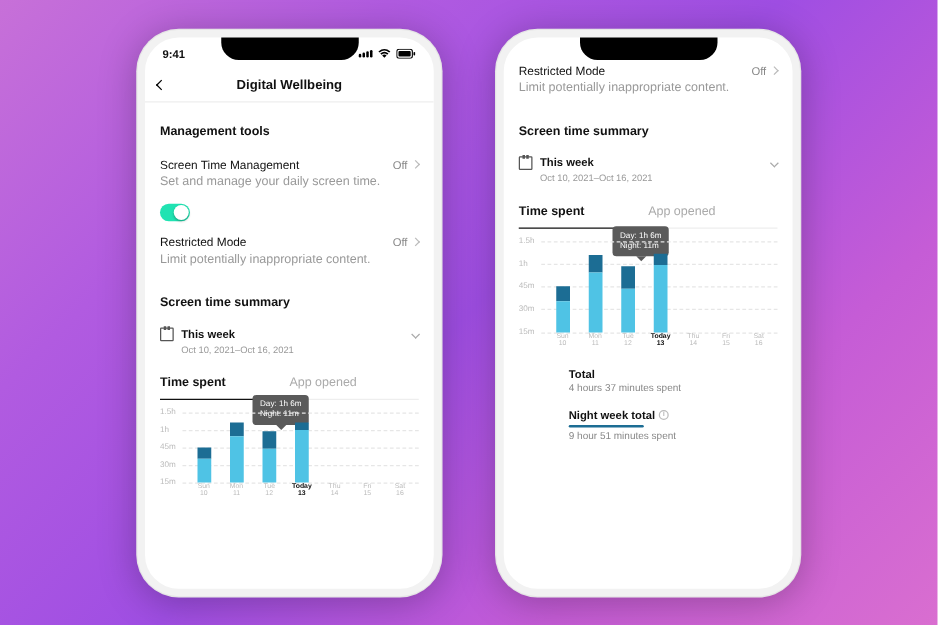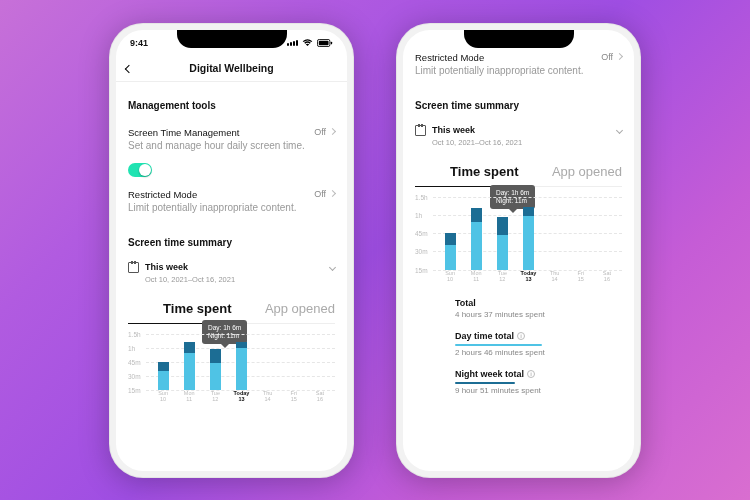--- a/index.html
+++ b/index.html
@@ -57,21 +57,21 @@
   .cal-ico{
     width:11px;height:11px;border:1px solid #555;border-radius:1px;position:relative;
   }
   .cal-ico::before, .cal-ico::after{content:"";position:absolute;top:-2px;width:2px;height:3px;background:#555;}
   .cal-ico::before{left:2px;} .cal-ico::after{right:2px;}
   .week-text .w1{font-size:9px;font-weight:600;}
   .week-row .spacer{flex:1;}
   .range{font-size:7.5px;color:#999;padding-left:17px;margin-bottom:10px;}
 
   .tabs{ display:flex; }
-  .tab{ flex:1; text-align:right; padding:7px 0; font-size:13px; color:#aaa; cursor:pointer; border-bottom:1px solid #eee;}
+  .tab{ flex:1; text-align:left; padding:7px 0; font-size:10px; color:#aaa; cursor:pointer; border-bottom:1px solid #eee;}
   .tab.active{ color:#111; font-weight:700; border-bottom:1.5px solid #111;}
 
   .chart{ position:relative; padding:10px 0 0 18px; height: var(--chart-h); }
   .ygrid{ position:absolute; left:18px; right:0; border-top:1px dashed #e6e6e6; }
   .ylabel{ position:absolute; left:0; font-size:6.5px; color:#bbb; transform:translateY(-50%);}
   .bars-wrap{ position:absolute; left:22px; right:2px; bottom:12px; top:10px; display:flex; align-items:flex-end; justify-content:space-between; }
   .bar-col{ flex:1; display:flex; flex-direction:column; align-items:center; gap:2px; }
   .stack{ width:11px; display:flex; flex-direction:column; justify-content:flex-end; }
   .seg-night{ background:#1c6d94; }
   .seg-day{ background:#4fc3e5; }
@@ -126,21 +126,21 @@
       <span class="back"><span class="chev"></span></span>
       <span>Digital Wellbeing</span>
     </div>
 
     <div class="body">
       <div class="section-title">Management tools</div>
 
       <div class="row">
         <div class="txt">
           <div class="t1">Screen Time Management</div>
-          <div class="t2">Set and manage hour daily screen time.</div>
+          <div class="t2">Set and manage your daily screen time.</div>
         </div>
         <div class="rt">
             <span>Off</span>
             <span class="chev-r"></span>
           </div>
       </div>
 
       <div class="row">
         <div class="toggle"></div>
       </div>
@@ -348,28 +348,20 @@
 
       <div class="total-block">
         <div class="tb">
           <div class="lbl">
               <span>Total</span>
             </div>
           <div class="sub">4 hours 37 minutes spent</div>
         </div>
         <div class="tb">
           <div class="lbl">
-              <span>Day time total</span>
-              <span class="info">i</span>
-            </div>
-          <div class="underline" style="width:52%;background:#4fc3e5;"></div>
-          <div class="sub">2 hours  46 minutes spent</div>
-        </div>
-        <div class="tb">
-          <div class="lbl">
               <span>Night week total</span>
               <span class="info">i</span>
             </div>
           <div class="underline" style="width:36%;background:#1c6d94;"></div>
           <div class="sub">9 hour  51 minutes spent</div>
         </div>
       </div>
 
     </div>
   </div>

